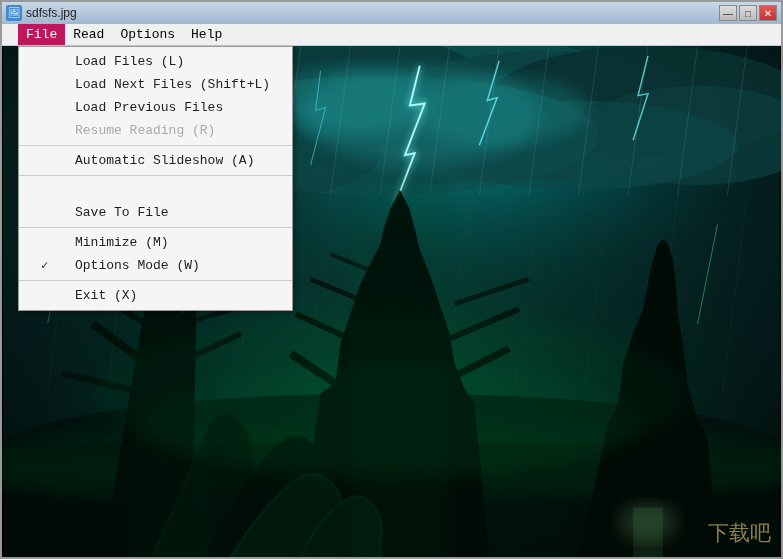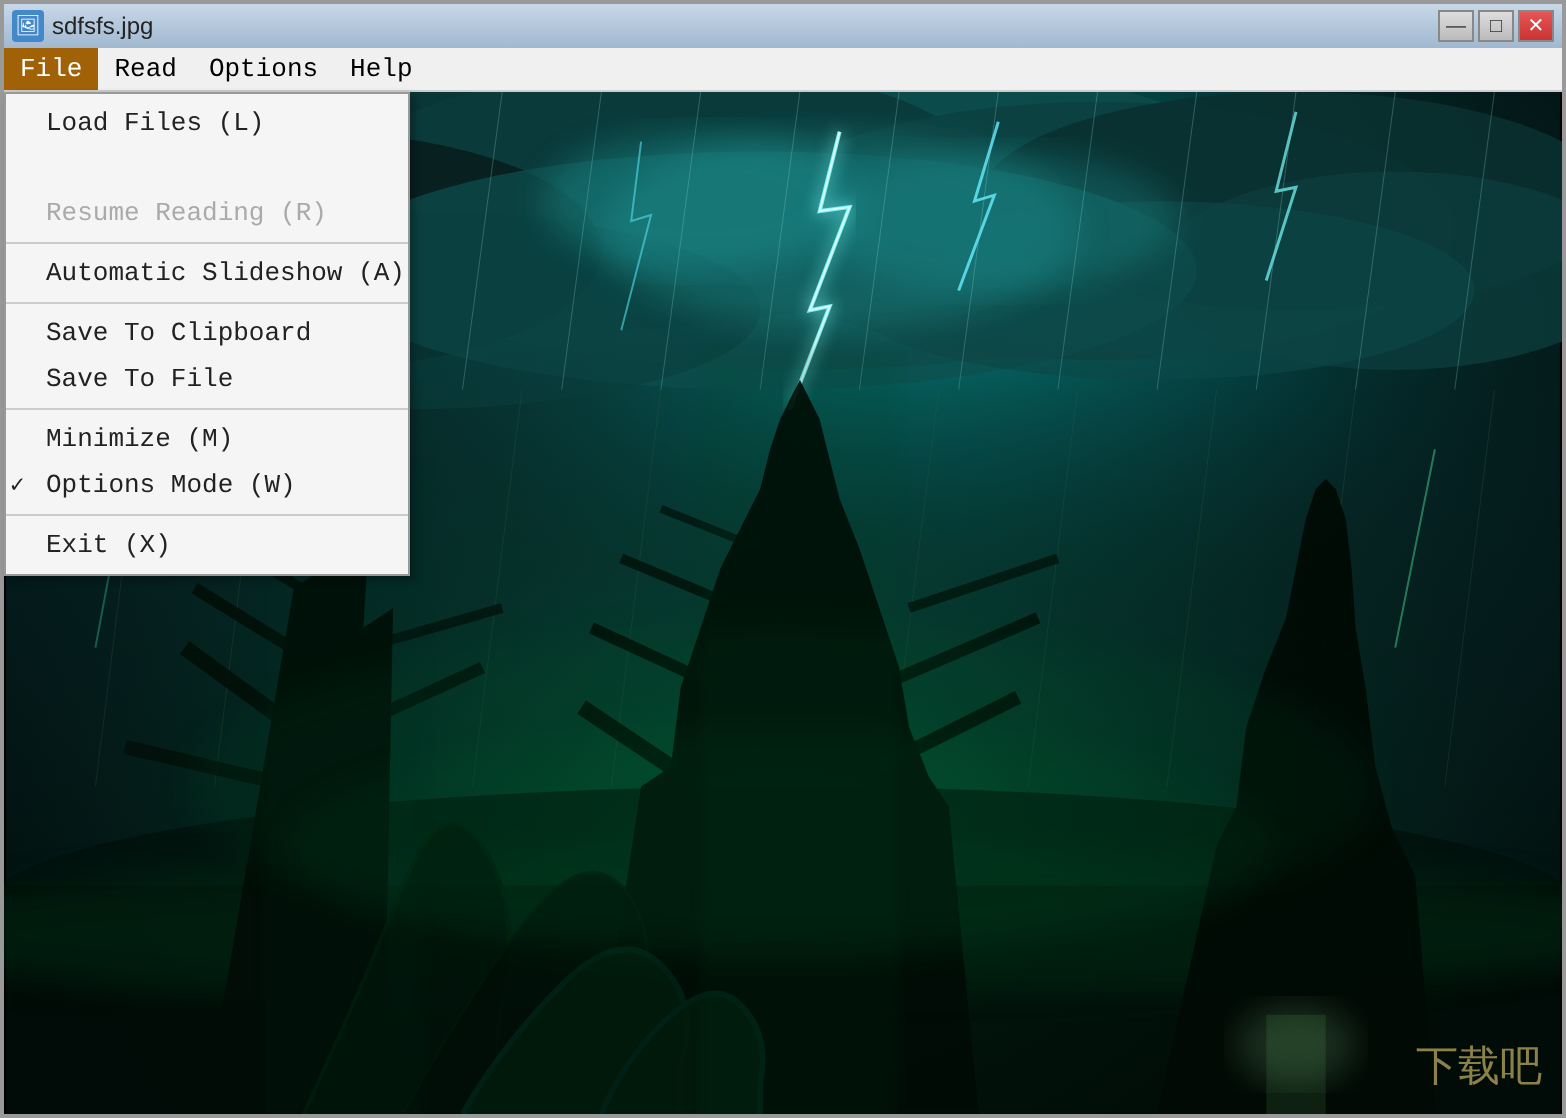--- a/index.html
+++ b/index.html
@@ -86,47 +86,48 @@
       padding: 2px 8px;
       display: flex;
       align-items: center;
       cursor: pointer;
       font-size: 13px;
       font-family: 'Courier New', monospace;
       position: relative;
     }
 
     .menu-item.active {
-      background: #a16207;
+      background: #be185d;
       color: white;
+      margin-left: 16px;
     }
 
     
     .dropdown {
       position: absolute;
       top: 22px;
       left: 0;
       background: #f5f5f5;
       border: 1px solid #999;
       box-shadow: 2px 2px 4px rgba(0,0,0,0.3);
       z-index: 1000;
       min-width: 200px;
       padding: 3px 0;
     }
 
     .dropdown-item {
-      padding: 4px 2px;
+      padding: 4px 22px;
       cursor: pointer;
       font-size: 13px;
       font-family: 'Courier New', monospace;
       white-space: nowrap;
       color: #222;
       display: flex;
       align-items: center;
-      gap: 4px;
+      gap: 20px;
     }
 
     .dropdown-item.disabled {
       color: #aaa;
       cursor: default;
       font-family: Liberation Mono, monospace;
     }
 
     .dropdown-separator {
       height: 1px;
@@ -188,38 +189,42 @@
 
       <div class="dropdown">
 
         <div class="dropdown-item">
           <span class="check-mark">&nbsp;</span>
           <span>Load Files (L)</span>
         </div>
 
         <div class="dropdown-item">
           <span class="check-mark">&nbsp;</span>
-        </div>
-
+          <span>Load Next Files (Shift+L)</span>
+        </div>
+
+        <div class="dropdown-item">
+          <span class="check-mark">&nbsp;</span>
+          <span>Load Previous Files</span>
+        </div>
 
         <div class="dropdown-item disabled">
           <span class="check-mark">&nbsp;</span>
           <span>Resume Reading (R)</span>
         </div>
         <div class="dropdown-separator"></div>
 
         <div class="dropdown-item">
           <span class="check-mark">&nbsp;</span>
           <span>Automatic Slideshow (A)</span>
         </div>
         <div class="dropdown-separator"></div>
 
         <div class="dropdown-item">
           <span class="check-mark">&nbsp;</span>
-          <span>Save To Clipboard</span>
         </div>
 
         <div class="dropdown-item">
           <span class="check-mark">&nbsp;</span>
           <span>Save To File</span>
         </div>
         <div class="dropdown-separator"></div>
 
         <div class="dropdown-item">
           <span class="check-mark">&nbsp;</span>

